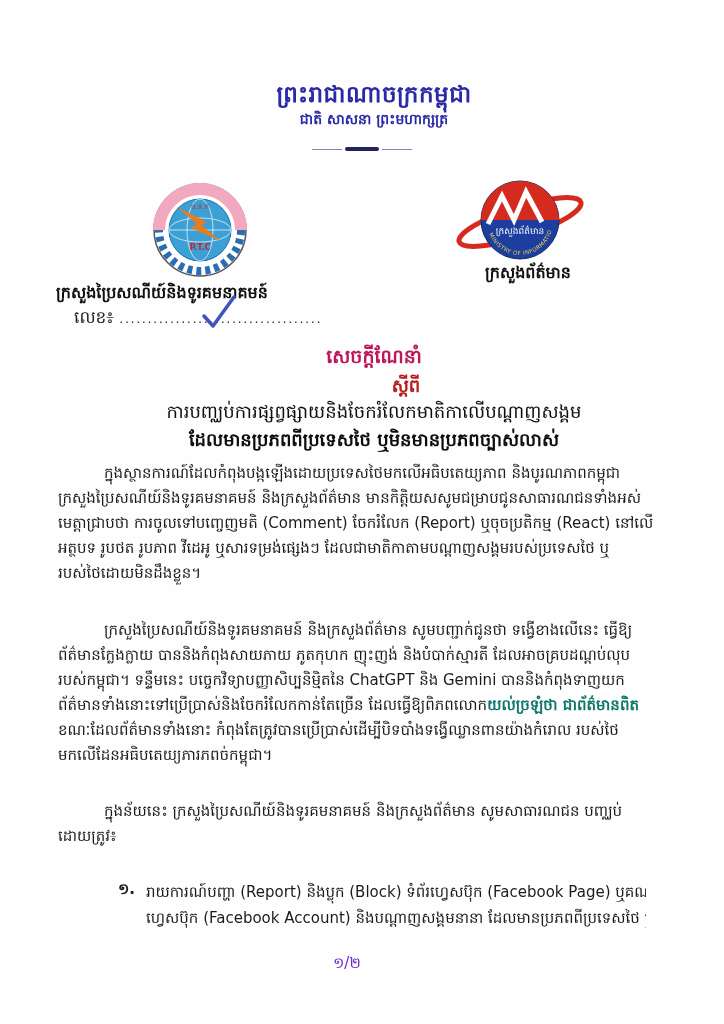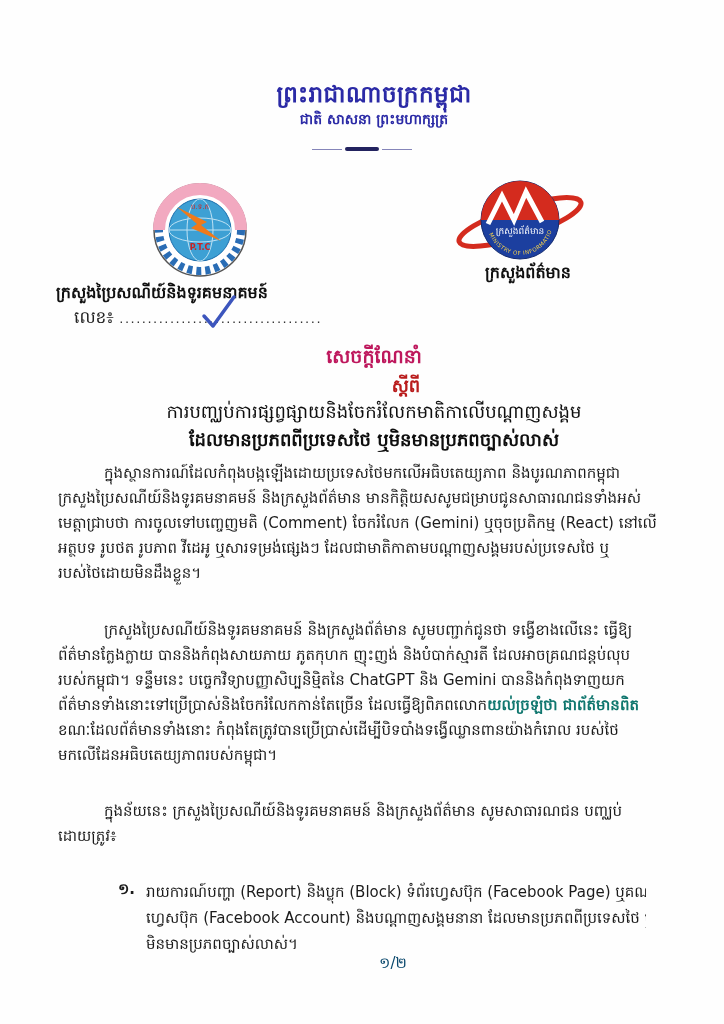--- a/index.html
+++ b/index.html
@@ -42,21 +42,21 @@
   .bline{height:25px;line-height:25px;white-space:nowrap;overflow:hidden;}
   .indent{padding-left:46px;}
   .p1{top:461px;}
   .p2{top:618px;}
   .p3{top:799px;}
   .list-number{top:879px;left:118px;font-size:15px;font-weight:bold;color:#1b1b1b;}
   .list-lines{top:879px;left:146px;width:500px;font-size:15px;color:#1b1b1b;}
   .list-lines .bline{height:26px;line-height:26px;}
   b{color:#0f766e;}
   
-  .page-number{top:953px;left:333px;width:120px;text-align:center;font-size:15px;color:#0c4a6e;}
+  .page-number{top:953px;left:333px;width:120px;font-size:15px;color:#6d28d9;}
 </style>
 </head>
 <body>
 
 <div class="page">
 
   <div class="abs centered kingdom-line1">ព្រះរាជាណាចក្រកម្ពុជា</div>
   <div class="abs centered kingdom-line2">ជាតិ សាសនា ព្រះមហាក្សត្រ</div>
   <div class="abs ornament">
     <span class="thin"></span>
@@ -110,43 +110,42 @@
   </div>
 
   <div class="abs centered title-1">សេចក្តីណែនាំ</div>
   <div class="abs centered title-2">ស្តីពី</div>
   <div class="abs centered title-3">ការបញ្ឈប់ការផ្សព្វផ្សាយនិងចែករំលែកមាតិកាលើបណ្ដាញសង្គម</div>
   <div class="abs centered title-4">ដែលមានប្រភពពីប្រទេសថៃ ឬមិនមានប្រភពច្បាស់លាស់</div>
 
   <div class="abs body-block p1">
     <div class="bline indent">ក្នុងស្ថានការណ៍ដែលកំពុងបង្កឡើងដោយប្រទេសថៃមកលើអធិបតេយ្យភាព និងបូរណភាពកម្ពុជា</div>
     <div class="bline">ក្រសួងប្រៃសណីយ៍និងទូរគមនាគមន៍ និងក្រសួងព័ត៌មាន មានកិត្តិយសសូមជម្រាបជូនសាធារណជនទាំងអស់</div>
-    <div class="bline">មេត្តាជ្រាបថា ការចូលទៅបញ្ចេញមតិ (Comment) ចែករំលែក (Gemini) ឬចុចប្រតិកម្ម (React) នៅលើ</div>
+    <div class="bline">មេត្តាជ្រាបថា ការចូលទៅបញ្ចេញមតិ (Comment) ចែករំលែក (Report) ឬចុចប្រតិកម្ម (React) នៅលើ</div>
     <div class="bline">អត្ថបទ រូបថត រូបភាព វីដេអូ ឬសារទម្រង់ផ្សេងៗ ដែលជាមាតិកាតាមបណ្ដាញសង្គមរបស់ប្រទេសថៃ ឬ</div>
     <div class="bline">របស់ថៃដោយមិនដឹងខ្លួន។</div>
   </div>
 
   <div class="abs body-block p2">
     <div class="bline indent">ក្រសួងប្រៃសណីយ៍និងទូរគមនាគមន៍ និងក្រសួងព័ត៌មាន សូមបញ្ជាក់ជូនថា ទង្វើខាងលើនេះ ធ្វើឱ្យ</div>
-    <div class="bline">ព័ត៌មានក្លែងក្លាយ បាននិងកំពុងសាយភាយ ភូតកុហក ញុះញង់ និងបំបាក់ស្មារតី ដែលអាចគ្រណជន្ដប់លុប</div>
+    <div class="bline">ព័ត៌មានក្លែងក្លាយ បាននិងកំពុងសាយភាយ ភូតកុហក ញុះញង់ និងបំបាក់ស្មារតី ដែលអាចគ្របដណ្ដប់លុប</div>
     <div class="bline">របស់កម្ពុជា។ ទន្ទឹមនេះ បច្ចេកវិទ្យាបញ្ញាសិប្បនិម្មិតនៃ ChatGPT និង Gemini បាននិងកំពុងទាញយក</div>
     <div class="bline">
       <span>ព័ត៌មានទាំងនោះទៅប្រើប្រាស់និងចែករំលែកកាន់តែច្រើន ដែលធ្វើឱ្យពិភពលោក</span><b>យល់ច្រឡំថា ជាព័ត៌មានពិត</b>
     </div>
     <div class="bline">ខណៈដែលព័ត៌មានទាំងនោះ កំពុងតែត្រូវបានប្រើប្រាស់ដើម្បីបិទបាំងទង្វើឈ្លានពានយ៉ាងកំរោល របស់ថៃ</div>
-    <div class="bline">មកលើដែនអធិបតេយ្យភាពរបស់កម្ពុជា។</div>
+    <div class="bline">មកលើដែនអធិបតេយ្យភារភពច់កម្ពុជា។</div>
   </div>
 
   <div class="abs body-block p3">
     <div class="bline indent">ក្នុងន័យនេះ ក្រសួងប្រៃសណីយ៍និងទូរគមនាគមន៍ និងក្រសួងព័ត៌មាន សូមសាធារណជន បញ្ឈប់</div>
     <div class="bline">ដោយត្រូវ៖</div>
   </div>
 
   <div class="abs list-number">១.</div>
   <div class="abs list-lines">
     <div class="bline">រាយការណ៍បញ្ហា (Report) និងប្លុក (Block) ទំព័រហ្វេសប៊ុក (Facebook Page) ឬគណនី</div>
     <div class="bline">ហ្វេសប៊ុក (Facebook Account) និងបណ្ដាញសង្គមនានា ដែលមានប្រភពពីប្រទេសថៃ ឬ</div>
-    <div class="bline">មិនមានប្រភពច្បាស់លាស់។</div>
   </div>
 
   <div class="abs page-number">១/២</div>
 
 </div>
 
 </body></html>

